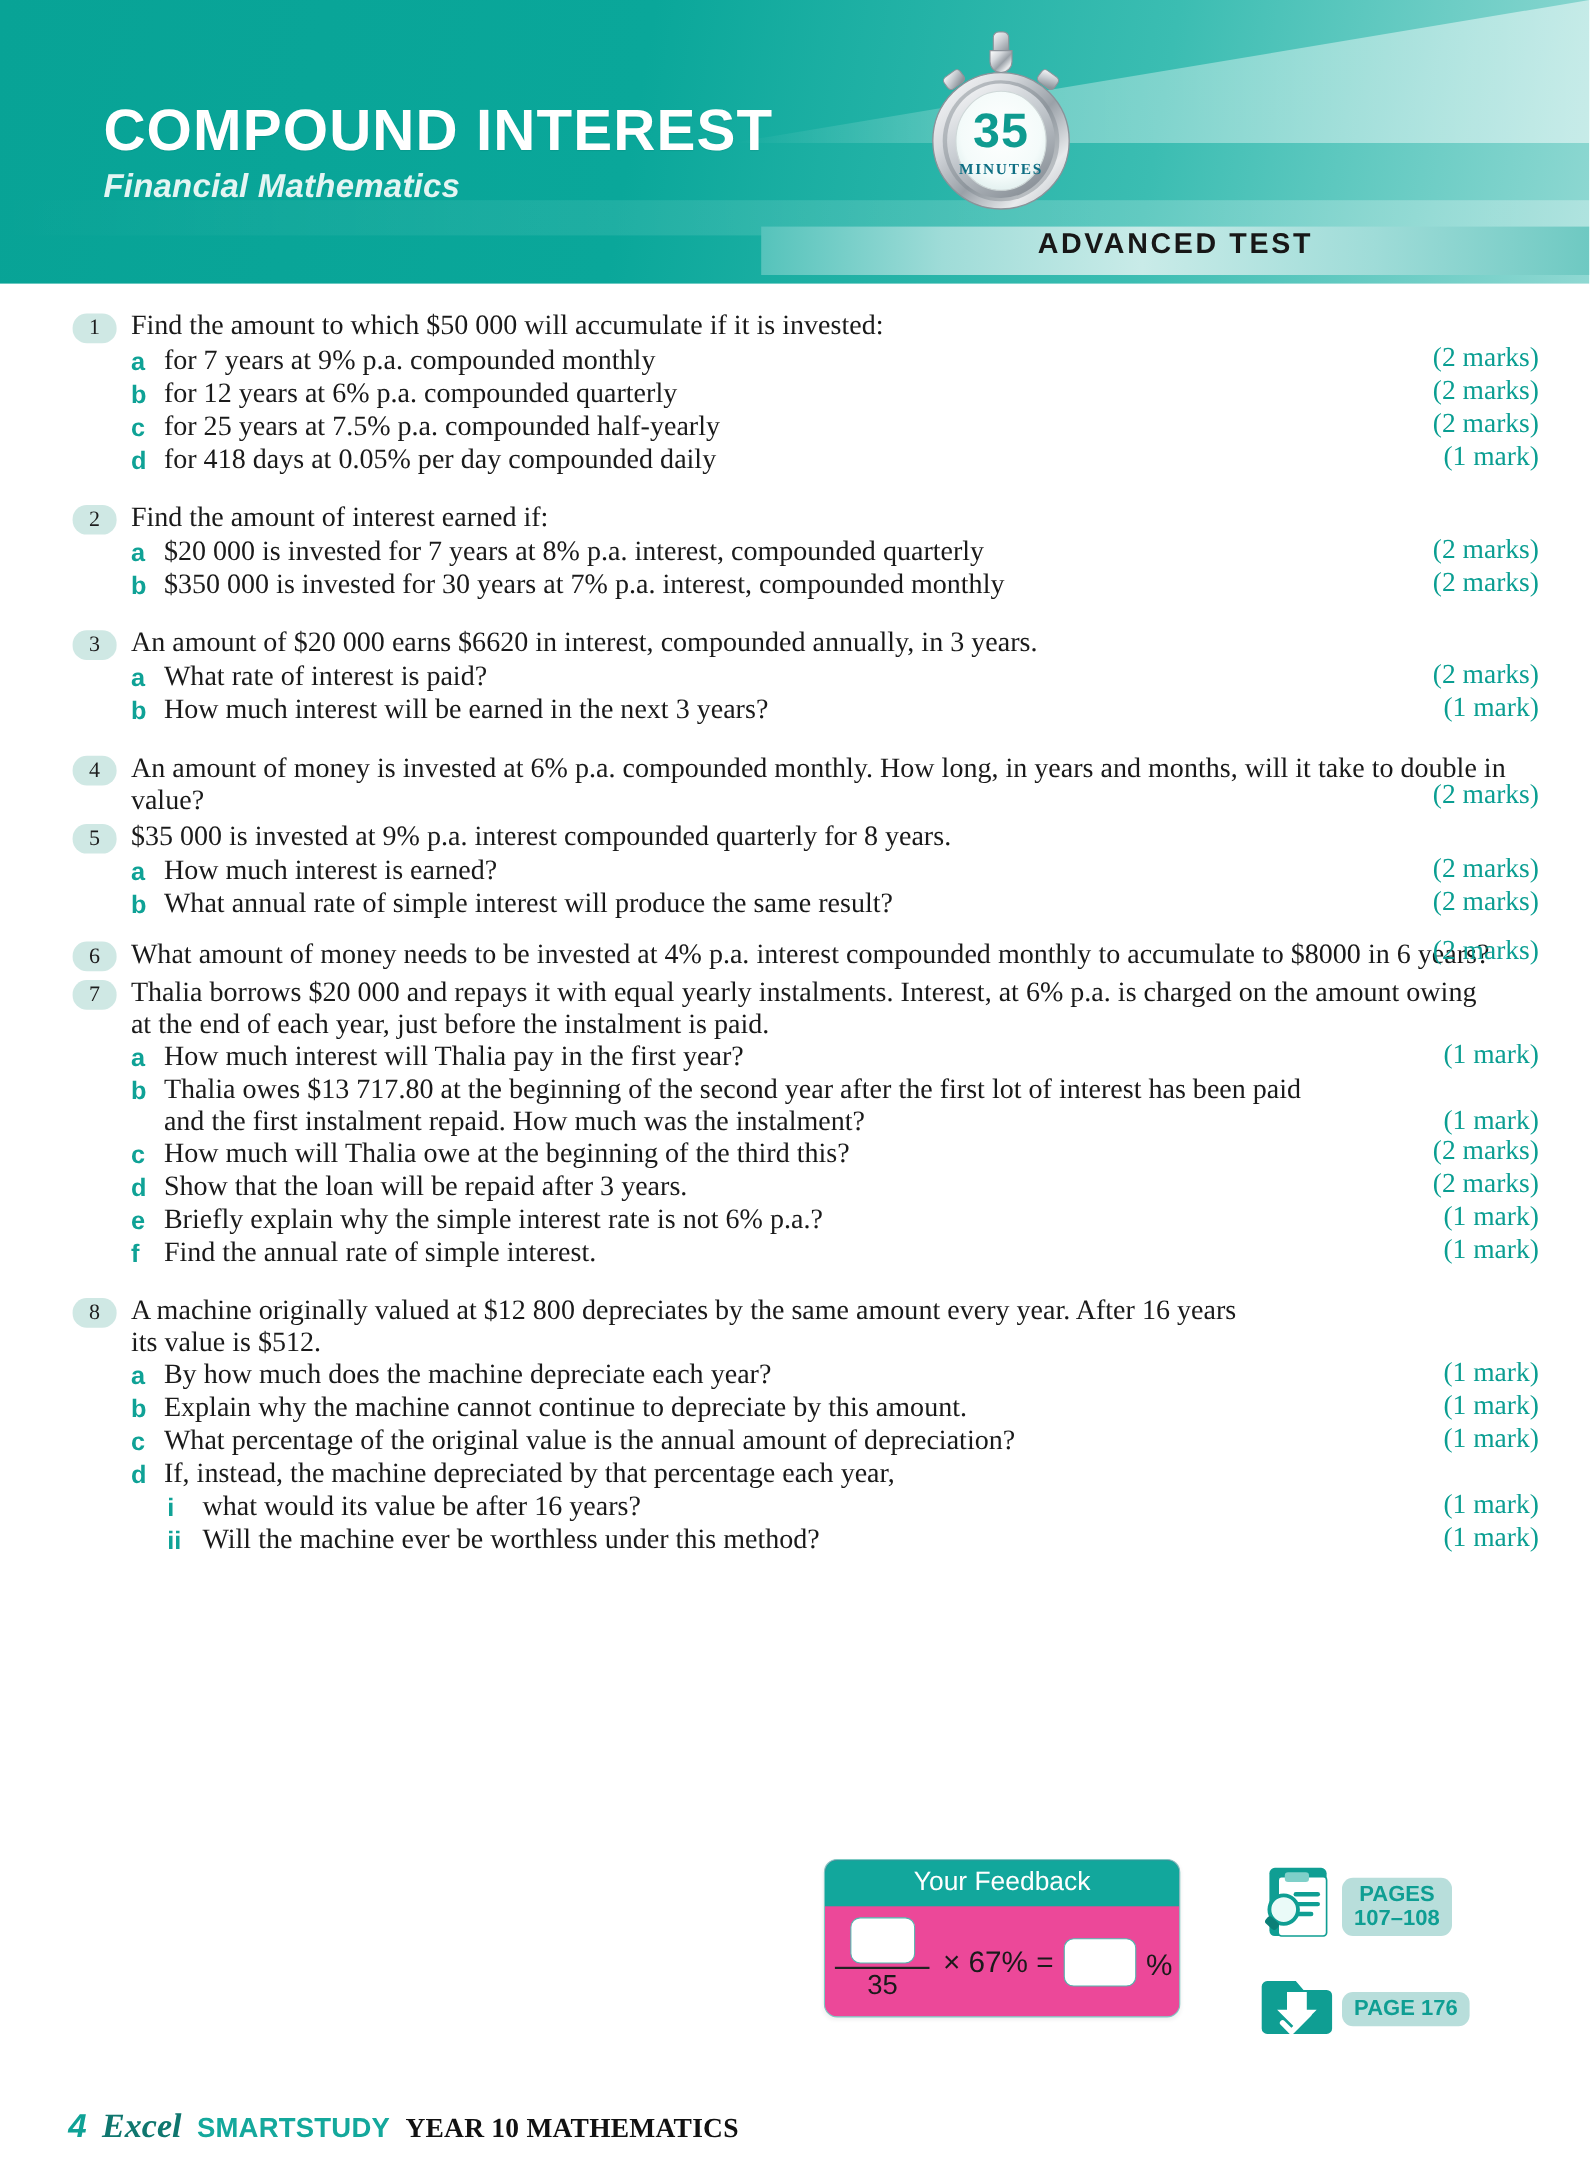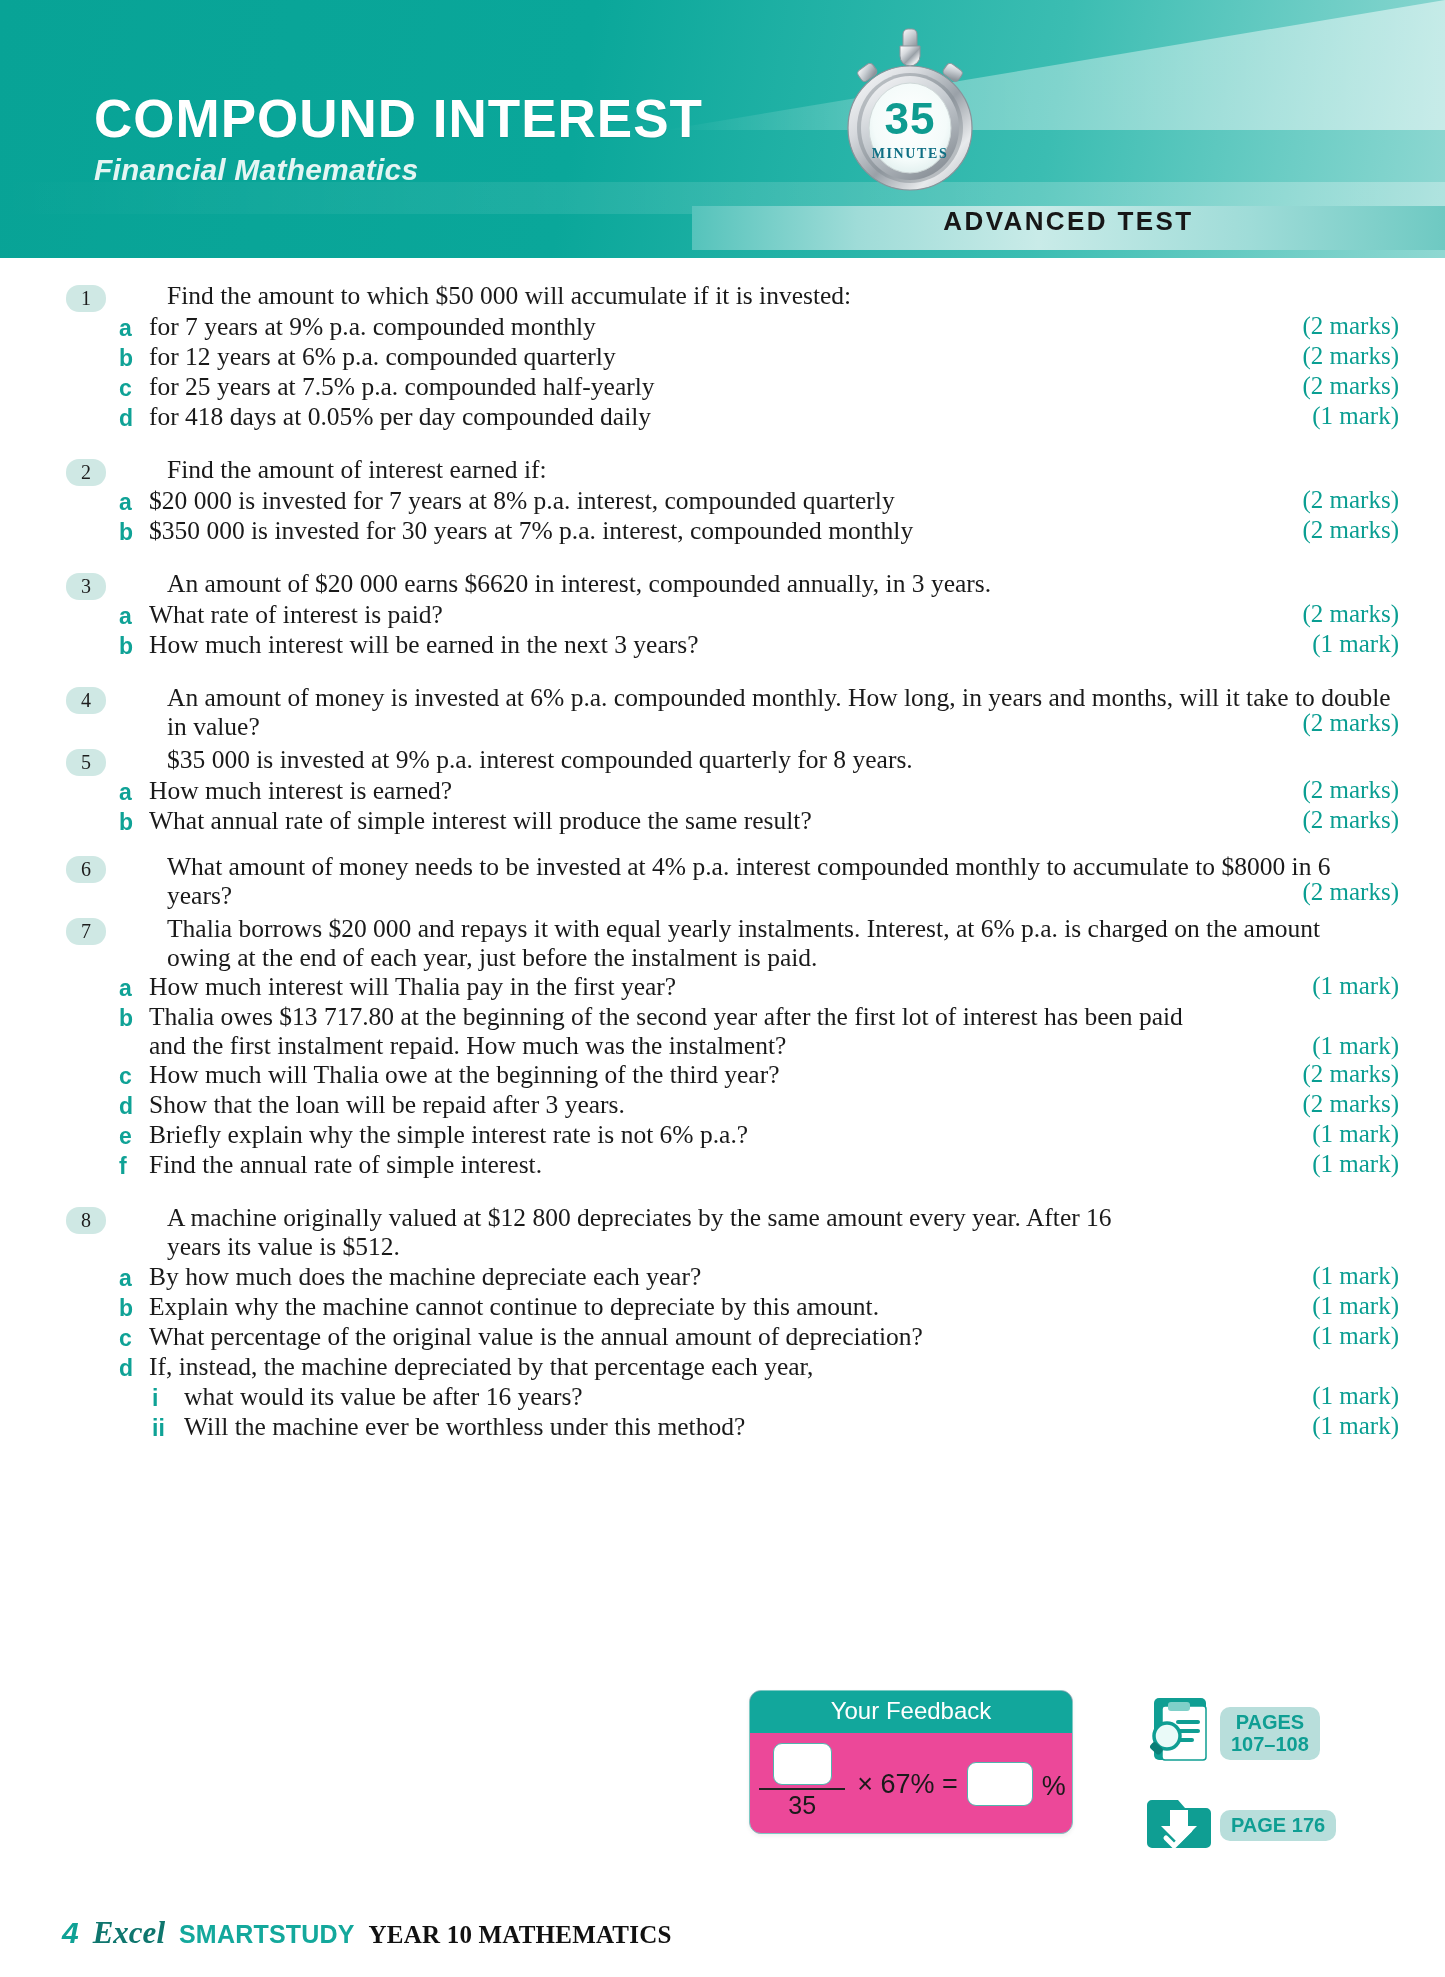--- a/index.html
+++ b/index.html
@@ -130,21 +130,20 @@
     margin-right: 13px;
     margin-left: 66px;
     margin-top: 3px;
   }
   .q-text {
     flex: 1 1 auto;
     font-size: 25.5px;
     line-height: 1.12;
     color: #1a1a1a;
     padding-right: 8px;
-    margin-left: 48px;
   }
   .q-marks {
     flex: 0 0 auto;
     width: 170px;
     text-align: right;
     color: #0a9e92;
     font-size: 25px;
     white-space: nowrap;
   }
 
@@ -540,21 +539,21 @@
       <div class="part-text">How much interest will Thalia pay in the first year?</div>
       <div class="part-marks">(1 mark)</div>
     </div>
     <div class="part-row">
       <div class="part-letter">b</div>
       <div class="part-text" style="padding-right:36px;">Thalia owes $13 717.80 at the beginning of the second year after the first lot of interest has been paid and the first instalment repaid. How much was the instalment?</div>
       <div class="part-marks" style="align-self:flex-end;">(1 mark)</div>
     </div>
     <div class="part-row">
       <div class="part-letter">c</div>
-      <div class="part-text">How much will Thalia owe at the beginning of the third year?</div>
+      <div class="part-text">How much will Thalia owe at the beginning of the third this?</div>
       <div class="part-marks">(2 marks)</div>
     </div>
     <div class="part-row">
       <div class="part-letter">d</div>
       <div class="part-text">Show that the loan will be repaid after 3 years.</div>
       <div class="part-marks">(2 marks)</div>
     </div>
     <div class="part-row">
       <div class="part-letter">e</div>
       <div class="part-text">Briefly explain why the simple interest rate is not 6% p.a.?</div>

